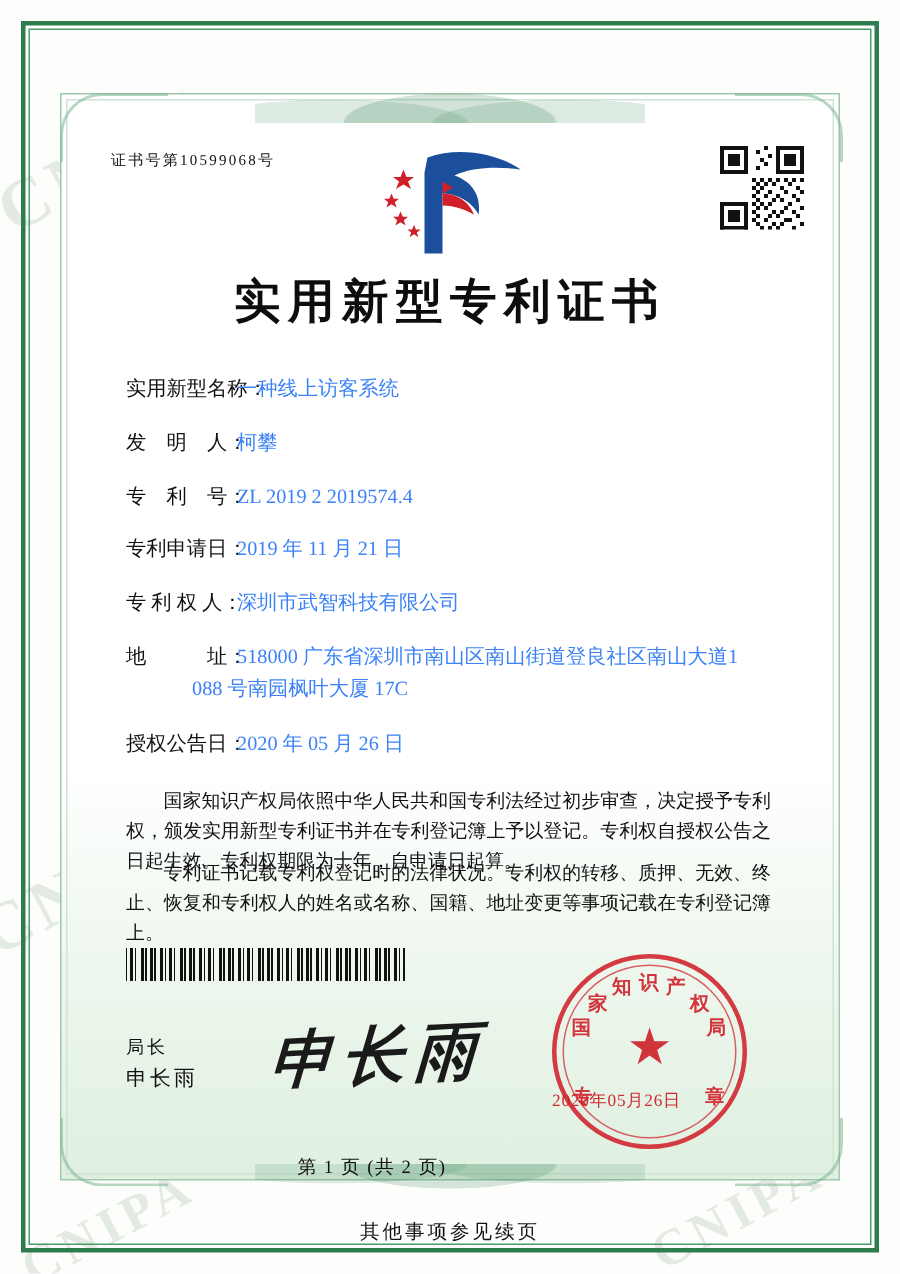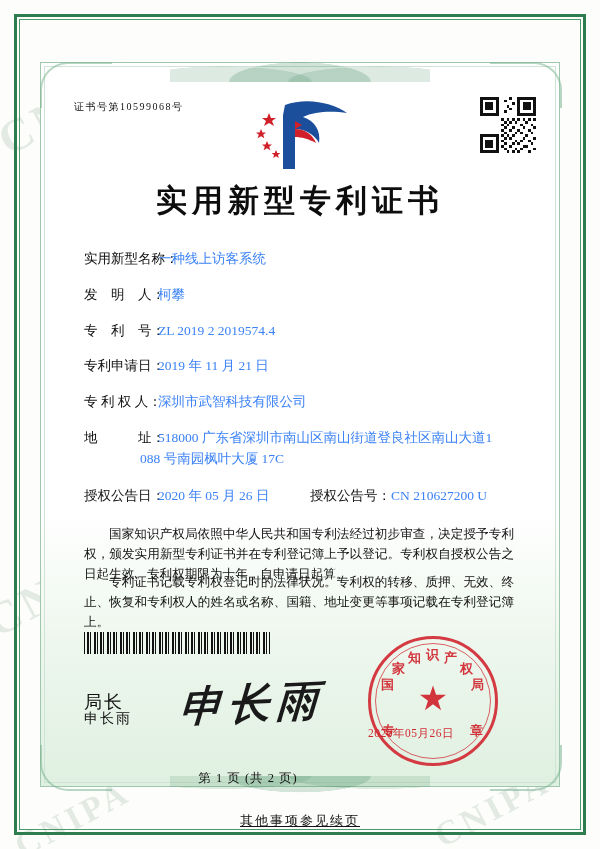--- a/index.html
+++ b/index.html
@@ -153,21 +153,21 @@
     display: inline-block;
     color: #3b82f6;
   }
 
   .f-name   { left: 84px; top: 250px; }
   .f-inv    { left: 84px; top: 286px; }
   .f-patno  { left: 84px; top: 322px; }
   .f-appdate{ left: 84px; top: 357px; }
   .f-owner  { left: 84px; top: 393px; }
   .f-addr   { left: 84px; top: 429px; }
-  .f-addr2  { left: 140px; top: 450px; }
+  .f-addr2  { left: 128px; top: 450px; }
   .f-grant  { left: 84px; top: 487px; }
   .f-anno   { left: 310px; top: 487px; }
 
   .lbl-w4 { width: 74px; }
 
   
   .para {
     position: absolute;
     left: 84px;
     width: 430px;
@@ -189,21 +189,21 @@
       #111 0 1px, transparent 1px 3px,
       #111 3px 5px, transparent 5px 6px,
       #111 6px 7px, transparent 7px 10px,
       #111 10px 12px, transparent 12px 13px);
   }
 
   
   .sig-label {
     position: absolute;
     left: 84px; top: 690px;
-    font-size: 18px;
+    font-size: 12px;
     letter-spacing: 2px;
     color: #111;
   }
   .sig-name {
     position: absolute;
     left: 84px; top: 710px;
     font-size: 14px;
     letter-spacing: 2px;
     color: #111;
   }
@@ -277,21 +277,20 @@
     letter-spacing: 1px;
   }
   .footer-note {
     position: absolute;
     left: 0; top: 812px;
     width: 600px;
     text-align: center;
     font-size: 13px;
     color: #111;
     letter-spacing: 2px;
-    text-decoration: underline;
   }
 </style>
 </head>
 <body>
 
 <div class="page">
 
   <div class="wm wm1">CNIPA</div>
   <div class="wm wm2">CNIPA</div>
   <div class="wm wm3">CNIPA</div>
@@ -424,23 +423,20 @@
   </div>
   <div class="field f-addr">
     <span class="lbl lbl-w4">地　　　址：</span><span class="val">518000  广东省深圳市南山区南山街道登良社区南山大道1</span>
   </div>
   <div class="field f-addr2">
     <span class="val">088 号南园枫叶大厦 17C</span>
   </div>
   <div class="field f-grant">
     <span class="lbl lbl-w4">授权公告日：</span><span class="val">2020 年 05 月 26 日</span>
   </div>
-  <div class="field f-anno">
-    <span class="lbl">授权公告号：</span><span class="val">CN 210627200 U</span>
-  </div>
 
   <div class="para p1">国家知识产权局依照中华人民共和国专利法经过初步审查，决定授予专利权，颁发实用新型专利证书并在专利登记簿上予以登记。专利权自授权公告之日起生效。专利权期限为十年，自申请日起算。</div>
   <div class="para p2">专利证书记载专利权登记时的法律状况。专利权的转移、质押、无效、终止、恢复和专利权人的姓名或名称、国籍、地址变更等事项记载在专利登记簿上。</div>
 
   <div class="barcode"></div>
 
   <div class="sig-label">局长</div>
   <div class="sig-name">申长雨</div>
   <div class="sig-hand">申长雨</div>
 

